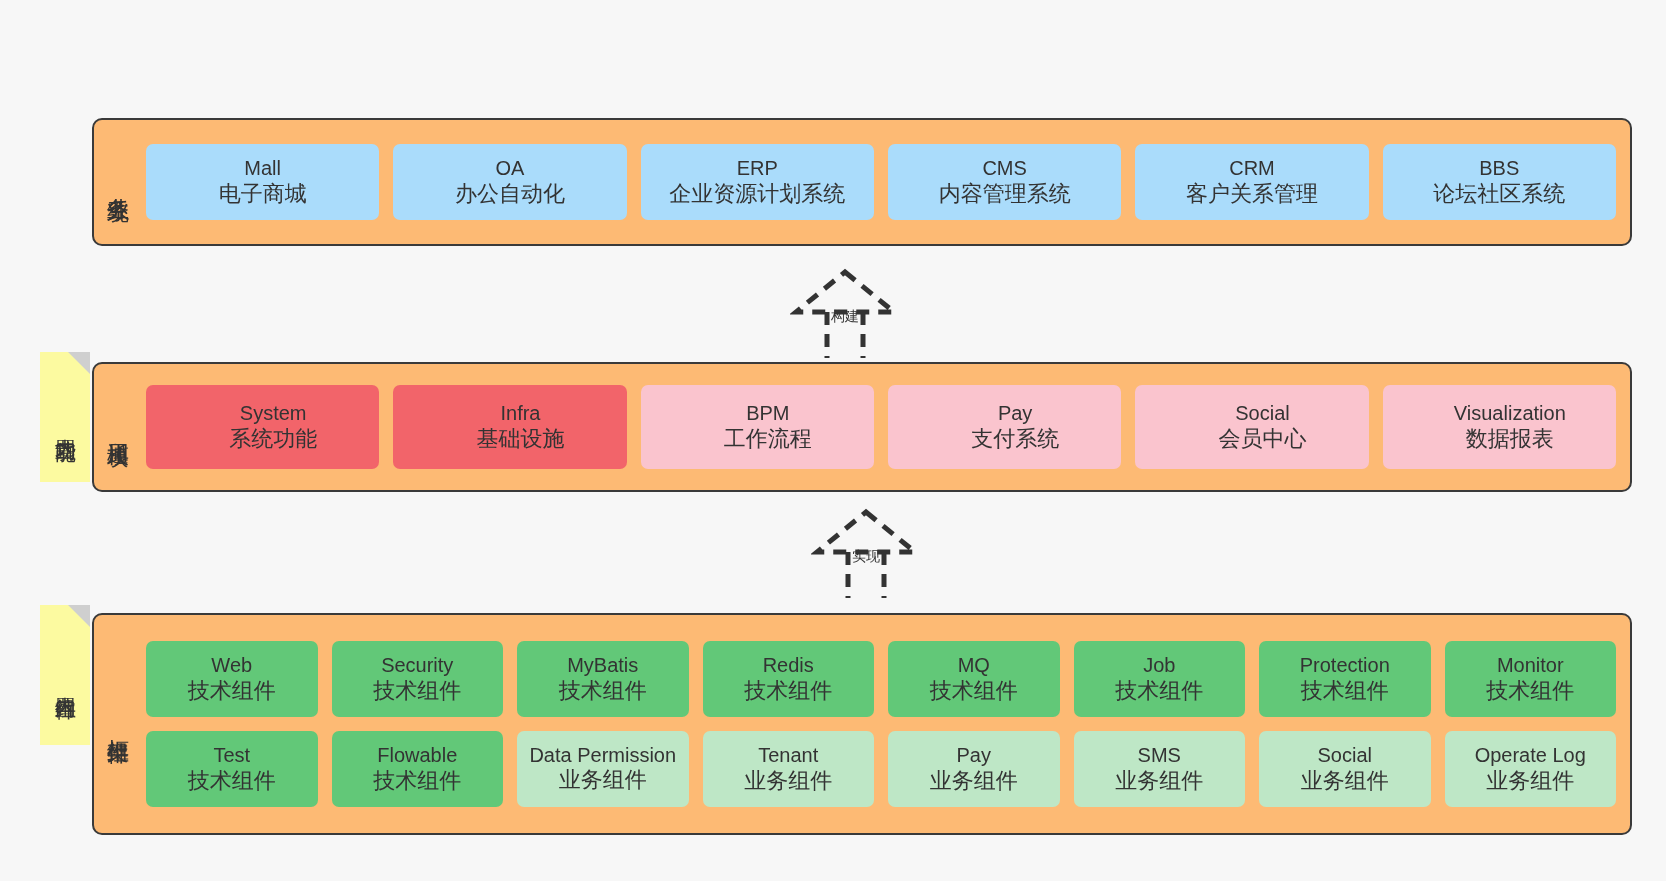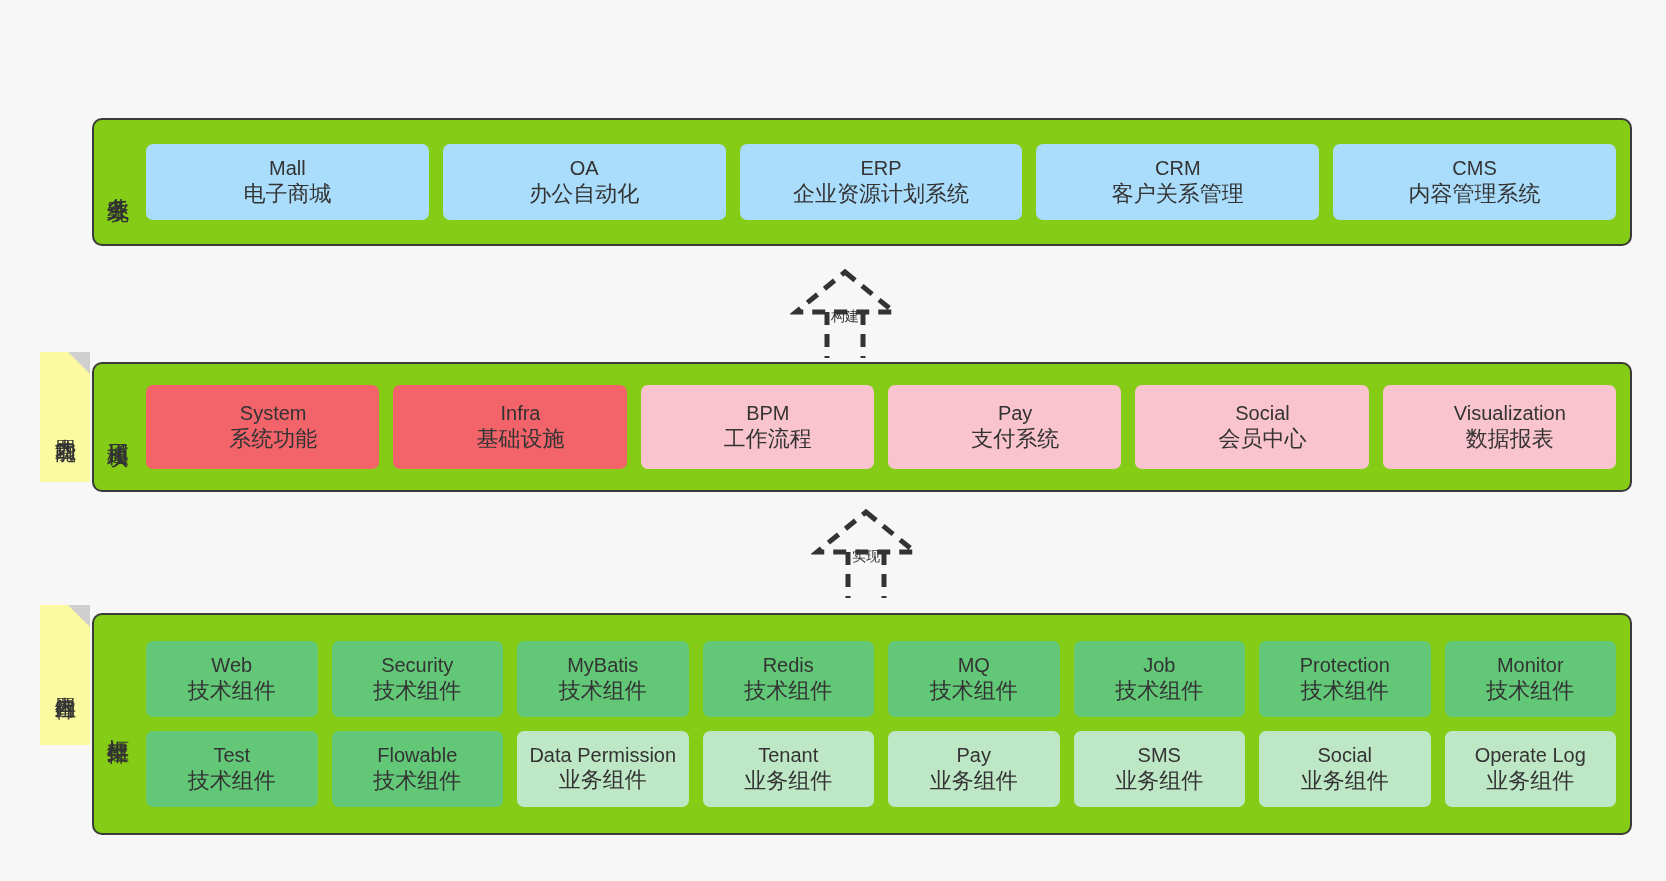--- a/index.html
+++ b/index.html
@@ -17,21 +17,21 @@
   }
 
   .canvas {
     position: absolute;
     inset: 0;
   }
 
   
   .layer {
     position: absolute;
-    background: #84cc16;
+    background: #fdba74;
     border: 2px solid #3a3a3a;
     border-radius: 10px;
     box-sizing: border-box;
     display: flex;
     align-items: stretch;
   }
 
   .layer-title {
     flex: 0 0 auto;
     width: 44px;
@@ -158,29 +158,33 @@
           <span class="en">OA</span>
           <span class="cn">办公自动化</span>
         </div>
 
         <div class="node c-blue h-business">
           <span class="en">ERP</span>
           <span class="cn">企业资源计划系统</span>
         </div>
 
         <div class="node c-blue h-business">
+          <span class="en">CMS</span>
+          <span class="cn">内容管理系统</span>
+        </div>
+
+        <div class="node c-blue h-business">
           <span class="en">CRM</span>
           <span class="cn">客户关系管理</span>
         </div>
 
         <div class="node c-blue h-business">
-          <span class="en">CMS</span>
-          <span class="cn">内容管理系统</span>
-        </div>
-
+          <span class="en">BBS</span>
+          <span class="cn">论坛社区系统</span>
+        </div>
 
       </div>
     </div>
   </div>
 
   <div class="uml" style="left:790px; top:268px; width:110px; height:90px;">
     <svg width="110" height="90" viewBox="0 0 110 90">
       <path d="M 55 4 L 104 44 L 6 44 Z" fill="none" stroke="#333333" stroke-width="5" stroke-dasharray="13 9" stroke-linecap="butt"></path>
       <path d="M 37 44 L 37 90 M 73 44 L 73 90" fill="none" stroke="#333333" stroke-width="5" stroke-dasharray="13 9"></path>
     </svg>

